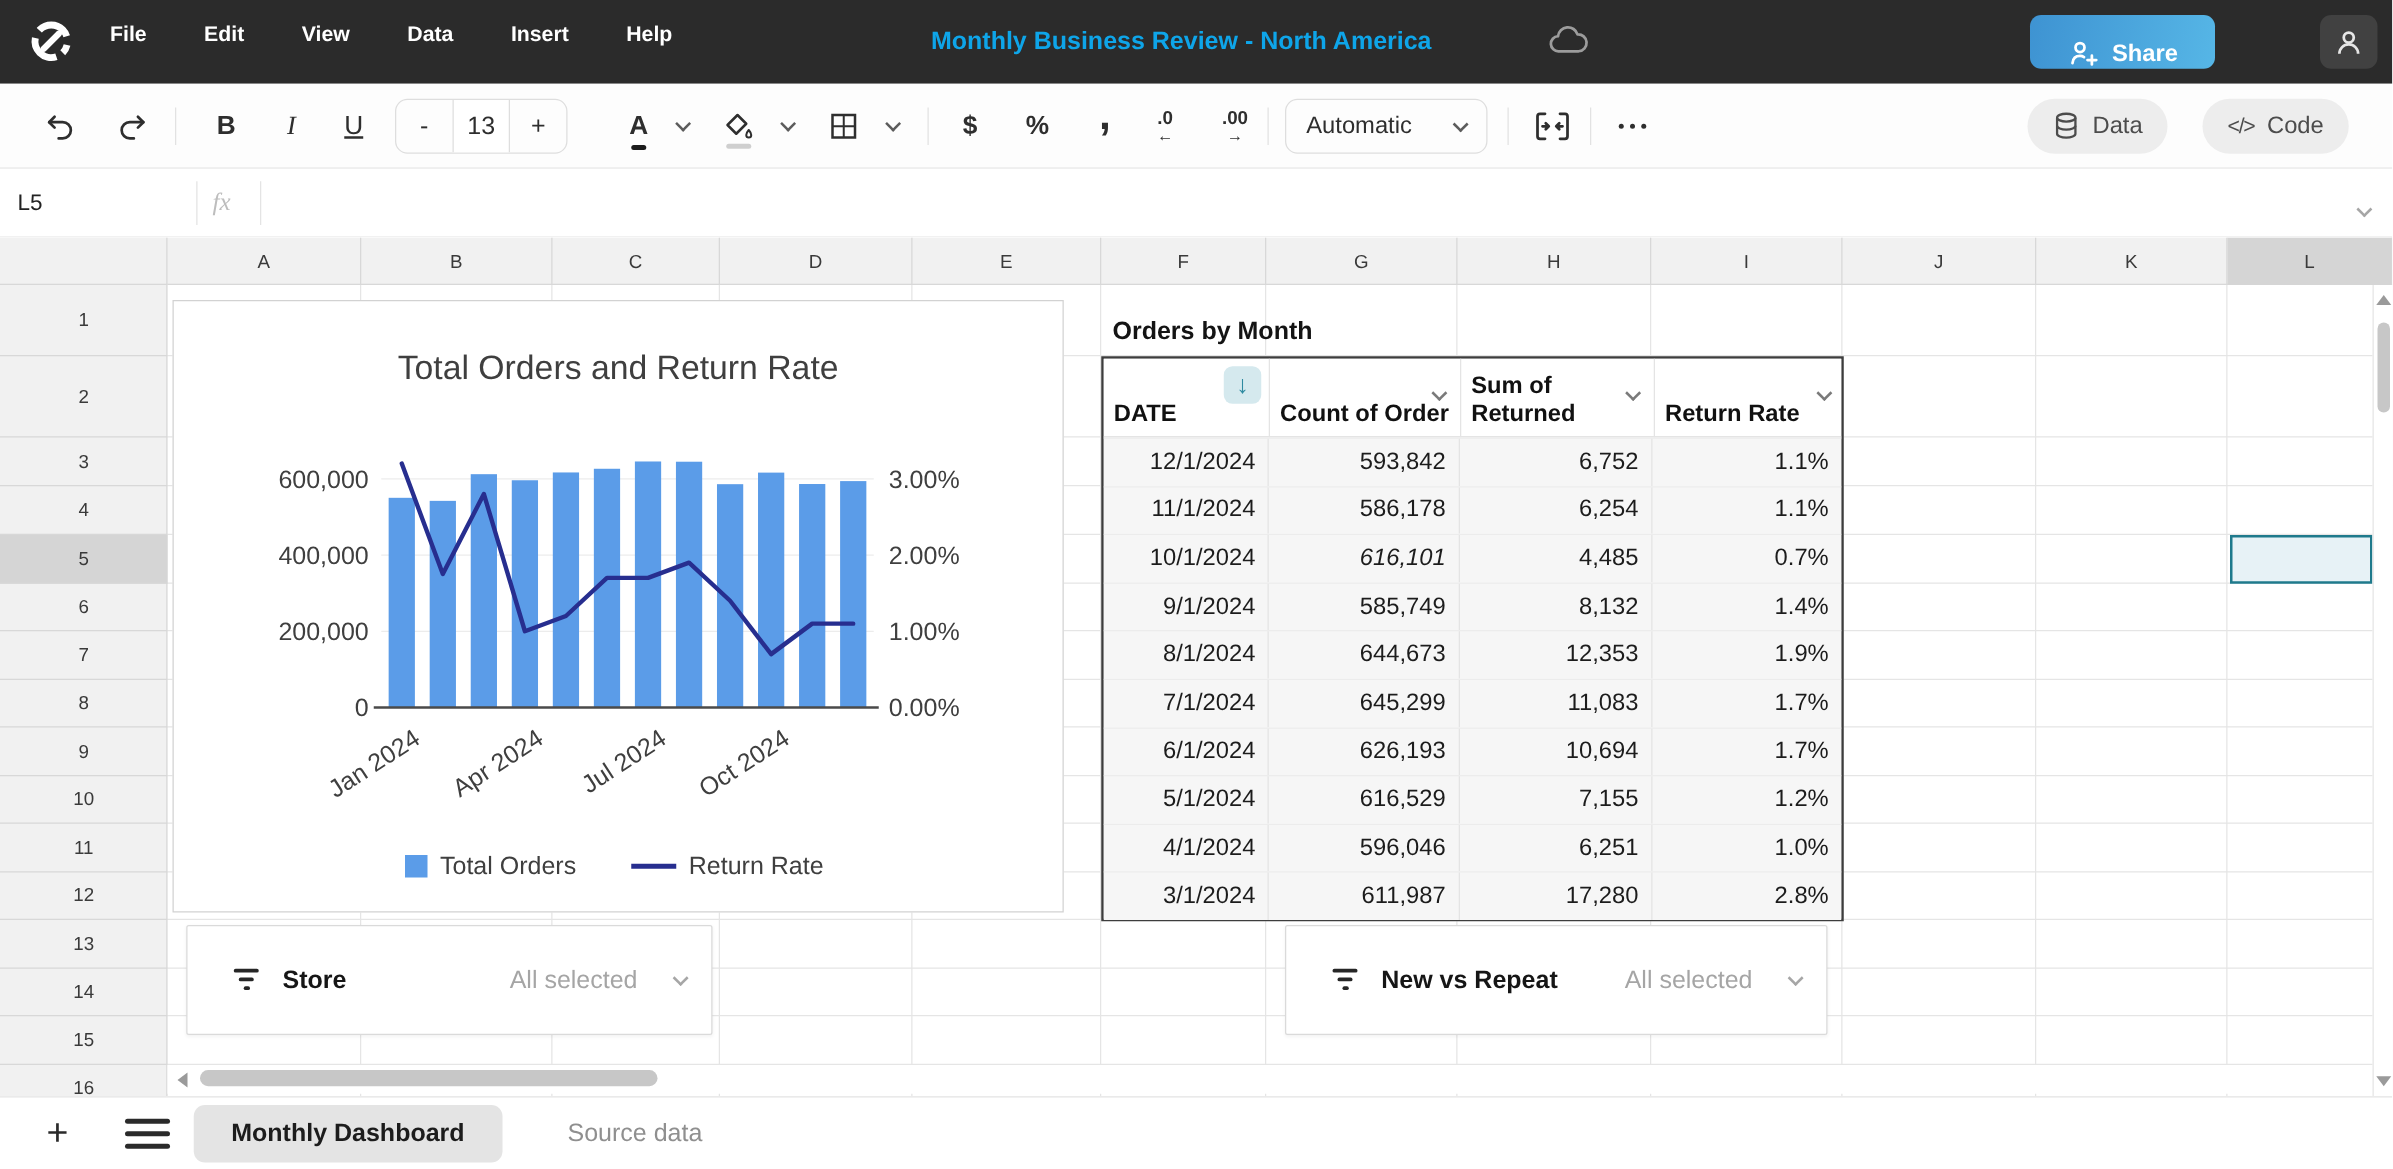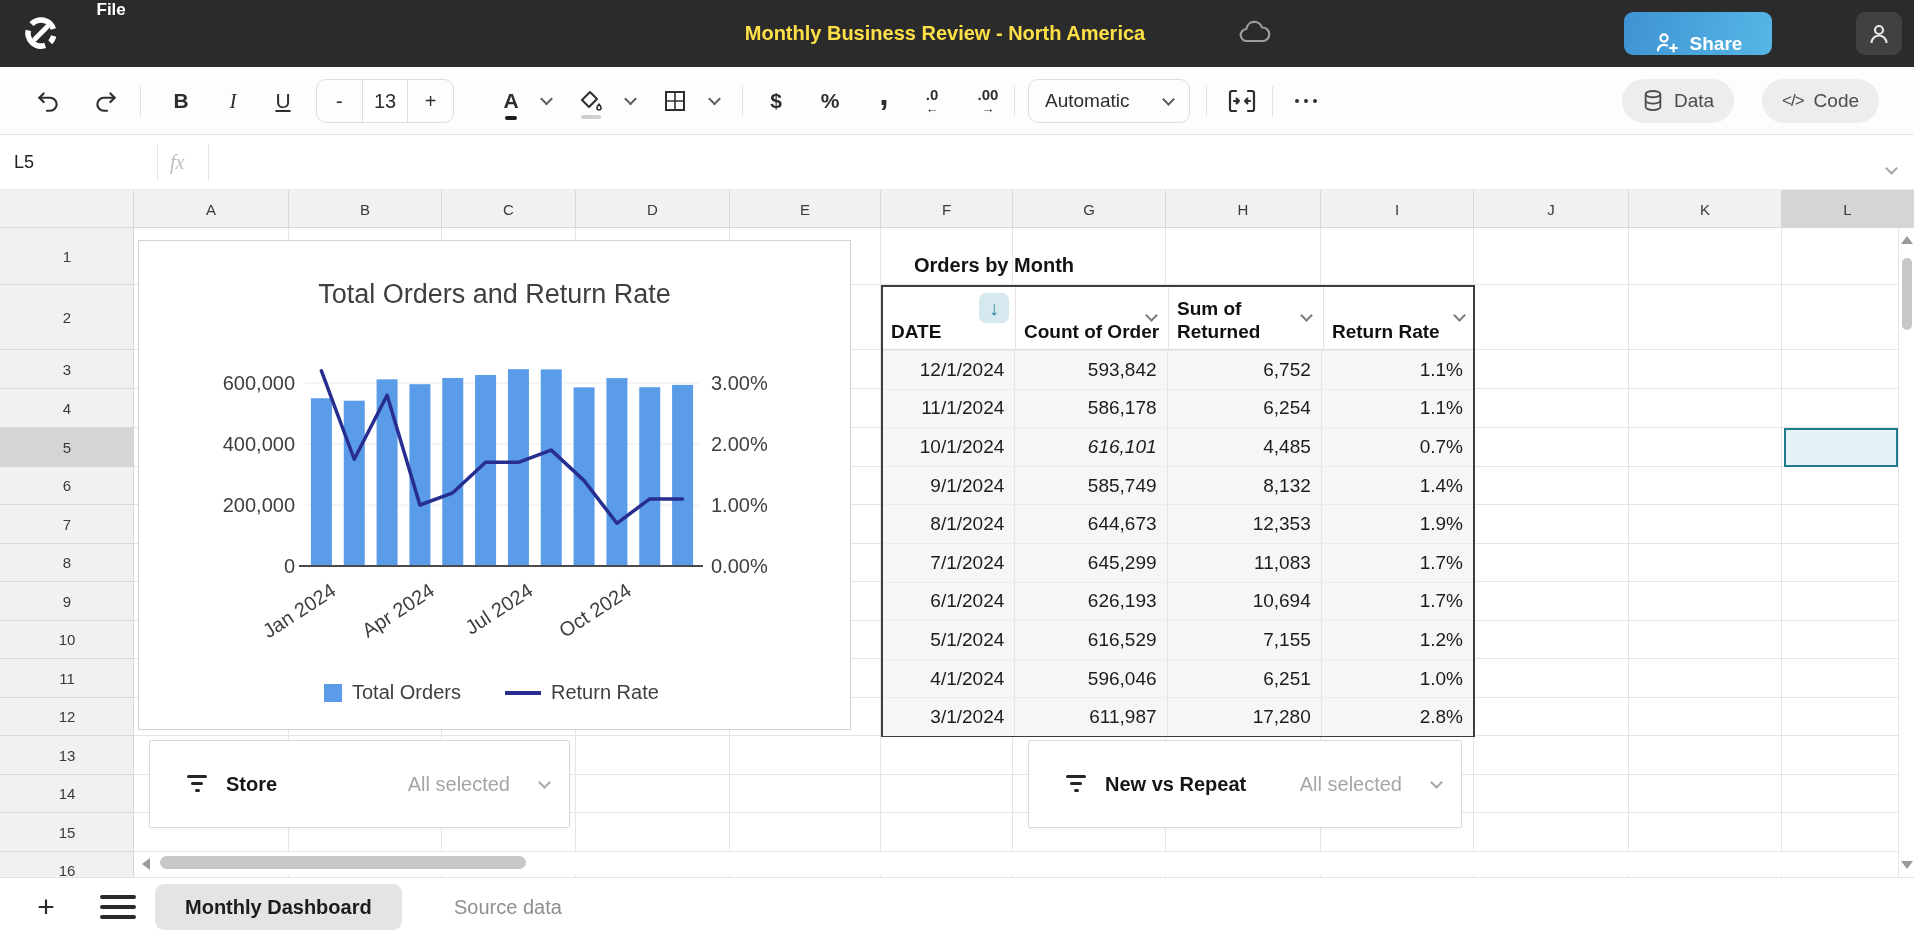--- a/index.html
+++ b/index.html
@@ -4,24 +4,24 @@
 <style>
   * { box-sizing: border-box; margin: 0; padding: 0; }
   html,body { width:1914px; height:935px; overflow:hidden; background:#fff;
     font-family:"Liberation Sans", sans-serif; }
   #app { position:relative; width:1914px; height:935px; overflow:hidden; background:#fff; }
 
   
   .menubar { position:absolute; left:0; top:0; width:1914px; height:67px; background:#2b2b2b;
     display:flex; align-items:center; }
   .logo { position:absolute; left:22px; top:14px; width:38px; height:38px; }
-  .menu-items { position:absolute; left:88px; top:0; height:56px; display:flex; align-items:center; gap:46px;flex-direction:column; }
+  .menu-items { position:absolute; left:88px; top:0; height:56px; display:flex; align-items:center; gap:46px; }
   .menu-item { color:#fff; font-size:17px; font-weight:700; cursor:default; }
   .doc-title { position:absolute; left:50%; top:0; transform:translateX(-53%); height:67px; display:flex;
-    align-items:center; color:#fde047; font-size:20px; font-weight:700; white-space:nowrap; }
+    align-items:center; color:#0ea5e9; font-size:20px; font-weight:700; white-space:nowrap; }
   .cloud-ico { position:absolute; left:1238px; top:20px; }
   .bulb-ico { position:absolute; left:1638px; top:19px; }
   .share-btn { position:absolute; left:1624px; top:12px; width:148px; height:43px; border-radius:9px;
     background:linear-gradient(100deg,#3e93d2,#56b6e6); display:flex; align-items:flex-end; justify-content:center;
     gap:10px; color:#fff; font-size:19px; font-weight:700; cursor:pointer; }
   .avatar-btn { position:absolute; left:1856px; top:12px; width:46px; height:43px; border-radius:9px;
     background:#414141; display:flex; align-items:center; justify-content:center; cursor:pointer; }
 
   
   .toolbar { position:absolute; left:0; top:67px; width:1914px; height:68px; background:#fdfdfd;
@@ -76,21 +76,21 @@
     font-size:15px; color:#3a3a3a; border-bottom:1px solid #d8d8d8; cursor:pointer; z-index:2; }
   .hl { background:#d5d5d5 !important; }
   .gl-v { position:absolute; width:1px; background:#e5e5e5; top:38px; bottom:0; }
   .gl-h { position:absolute; height:1px; background:#e5e5e5; left:134px; right:0; }
 
   
   .chart-card { position:absolute; left:138px; top:50px; width:713px; height:490px; background:#fff;
     border:1px solid #d2d2d2; z-index:5; }
 
   
-  .pivot-title { position:absolute; left:890px; top:64px; font-size:20px; font-weight:700; color:#141414; z-index:5;margin-left:24px; }
+  .pivot-title { position:absolute; left:890px; top:64px; font-size:20px; font-weight:700; color:#141414; z-index:5; }
   .pivot { position:absolute; left:881px; top:95px; width:594px; height:452px; background:#fff;
     border:2.5px solid #3d3d3d; z-index:5; }
   .pivot-head { position:absolute; left:0; top:0; right:0; height:63px; border-bottom:1px solid #dcdcdc; background:#fff; }
   .ph-cell { position:absolute; top:0; height:63px; font-size:19px; font-weight:700; color:#111;
     padding:0 8px 6px 8px; display:flex; align-items:flex-end; line-height:1.2; cursor:pointer; }
   .ph-cell .sort-badge { position:absolute; top:6px; right:6px; width:30px; height:30px; border-radius:7px;
     background:#d5e9ee; color:#2e8aa0; font-size:20px; display:flex; align-items:center; justify-content:center; }
   .ph-cell .hd-chev { position:absolute; top:16px; right:12px; }
   .pr { position:absolute; left:0; right:0; background:#f6f6f6; border-top:1px solid #ececec; display:flex; }
   .pc { height:100%; display:flex; align-items:center; justify-content:flex-end; padding-right:10px;

